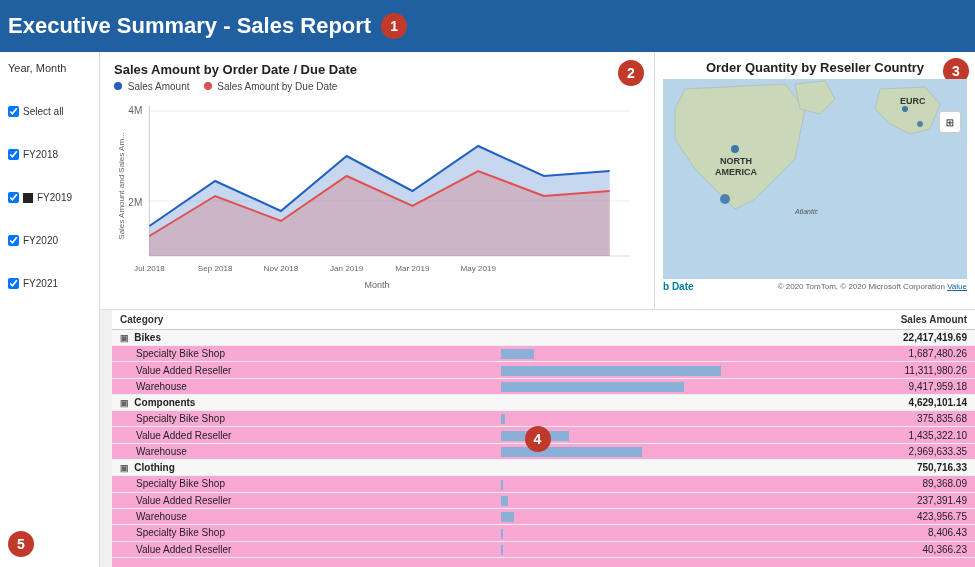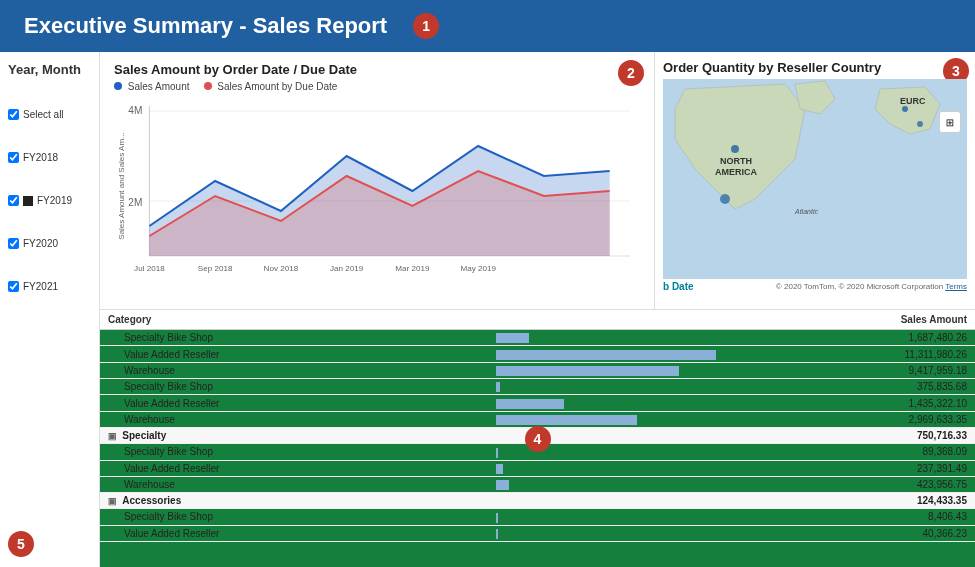--- a/index.html
+++ b/index.html
@@ -1,24 +1,24 @@
 <!DOCTYPE html>
 <html><head>
   <meta charset="utf-8">
   <style>
     * { box-sizing: border-box; margin: 0; padding: 0; }
     body { font-family: 'Segoe UI', Arial, sans-serif; font-size: 11px; background: #f0f0f0; width: 975px; height: 567px; overflow: hidden; }
 
     .header {
       background: #2060a0;
       color: white;
-      padding: 8px 24px;
-      display: flex;
-      align-items: center;
-      gap: 26px;
+      padding: 8px 8px;
+      display: flex;
+      align-items: center;
+      gap: 10px;
       height: 52px;
     }
     .header-title {
       font-size: 22px;
       font-weight: bold;
       color: white;
     }
     .badge {
       background: #c0392b;
       color: white;
@@ -41,22 +41,22 @@
     
     .sidebar {
       width: 100px;
       background: white;
       border-right: 1px solid #ddd;
       padding: 10px 8px;
       flex-shrink: 0;
       position: relative;
     }
     .sidebar-title {
-      font-size: 13px;
-      font-weight: 700;
+      font-size: 11px;
+      font-weight: 400;
       color: #333;
       margin-bottom: 6px;
     }
     .filter-item {
       display: flex;
       align-items: center;
       gap: 4px;
       margin-bottom: 4px;
       font-size: 10px;
       color: #333;
@@ -150,20 +150,21 @@
       margin-top: 2px;
     }
 
     
     .map-panel {
       width: 320px;
       background: white;
       padding: 8px;
       position: relative;
       flex-shrink: 0;
+      text-align: center;
     }
     .map-title {
       font-size: 13px;
       font-weight: 600;
       color: #222;
       margin-bottom: 4px;
     }
     .badge-3 {
       background: #c0392b;
       color: white;
@@ -215,23 +216,23 @@
     }
 
     
     .bottom-area {
       display: flex;
       flex: 1;
       overflow: hidden;
     }
     .table-panel {
       flex: 1;
-      background: #15803d;
+      background: #f9a8d4;
       overflow-y: auto;
-      margin-left: 0;
+      margin-left: 12px;
     }
     .data-table {
       width: 100%;
       border-collapse: collapse;
       font-size: 10px;
     }
     .data-table thead tr {
       border-bottom: 1px solid #ccc;
     }
     .data-table thead th {
@@ -376,20 +377,21 @@
 
           <text x="35" y="175" font-size="8" fill="#666" text-anchor="middle">Jul 2018</text>
           <text x="100" y="175" font-size="8" fill="#666" text-anchor="middle">Sep 2018</text>
           <text x="165" y="175" font-size="8" fill="#666" text-anchor="middle">Nov 2018</text>
           <text x="230" y="175" font-size="8" fill="#666" text-anchor="middle">Jan 2019</text>
           <text x="295" y="175" font-size="8" fill="#666" text-anchor="middle">Mar 2019</text>
           <text x="360" y="175" font-size="8" fill="#666" text-anchor="middle">May 2019</text>
 
           <text transform="rotate(-90,10,90)" x="10" y="90" font-size="8" fill="#666" text-anchor="middle">Sales Amount and Sales Am...</text>
         </svg>
+        <div class="chart-x-label">Month</div>
       </div>
 
       <div class="map-panel">
         <div class="map-title">Order Quantity by Reseller Country</div>
         <div class="badge-3">3</div>
         <div class="map-container">
           
           
           <svg width="100%" height="100%" viewBox="0 0 300 200">
 
@@ -407,115 +409,123 @@
             <text x="55" y="85" font-size="9" fill="#333" font-weight="600">NORTH</text>
             <text x="50" y="96" font-size="9" fill="#333" font-weight="600">AMERICA</text>
             <text x="235" y="25" font-size="9" fill="#333" font-weight="600">EURC</text>
             <text x="130" y="135" font-size="7" fill="#555" font-style="italic">Atlantic</text>
           </svg>
           
           <div class="map-icon">⊞</div>
         </div>
         <div class="map-footer">
           <span class="bing-logo">b Date</span>
-          <span>© 2020 TomTom, © 2020 Microsoft Corporation <span style="color:#2060a0;text-decoration:underline;">Terms</span></span>
+          <span>© 2020 TomTom, © 2020 Microsoft Corporation <span style="color:#2060a0;text-decoration:underline;">Value</span></span>
         </div>
       </div>
     </div>
 
     <div class="bottom-area" style="position:relative;">
       <div class="badge-4">4</div>
       <div class="table-panel">
         <table class="data-table">
           <thead>
             <tr>
               <th>Category</th>
               <th style="width:220px;"></th>
               <th style="text-align:right;">Sales Amount</th>
             </tr>
           </thead>
           <tbody id="table-body">
+          <tr class="cat-row">
+      <td>
+        <span class="expand-icon">▣</span>
+        <strong>Bikes</strong>
+      </td>
+      <td class="bar-cell"></td>
+      <td class="amount-cell">22,417,419.69</td>
+    </tr>
               <tr class="sub-row">
       <td>Specialty Bike Shop</td>
       <td class="bar-cell">
         <span class="bar-inner" style="width:33px;"></span>
       </td>
       <td class="amount-cell">1,687,480.26</td>
     </tr>
               <tr class="sub-row">
       <td>Value Added Reseller</td>
       <td class="bar-cell">
         <span class="bar-inner" style="width:220px;"></span>
       </td>
       <td class="amount-cell">11,311,980.26</td>
     </tr>
               <tr class="sub-row">
       <td>Warehouse</td>
       <td class="bar-cell">
         <span class="bar-inner" style="width:183px;"></span>
       </td>
       <td class="amount-cell">9,417,959.18</td>
-    </tr>
-              <tr class="sub-row">
-      <td>Specialty Bike Shop</td>
-      <td class="bar-cell">
-        <span class="bar-inner" style="width:4px;"></span>
-      </td>
-      <td class="amount-cell">375,835.68</td>
-    </tr>
-              <tr class="sub-row">
-      <td>Value Added Reseller</td>
-      <td class="bar-cell">
-        <span class="bar-inner" style="width:68px;"></span>
-      </td>
-      <td class="amount-cell">1,435,322.10</td>
-    </tr>
-              <tr class="sub-row">
-      <td>Warehouse</td>
-      <td class="bar-cell">
-        <span class="bar-inner" style="width:141px;"></span>
-      </td>
-      <td class="amount-cell">2,969,633.35</td>
     </tr>
               <tr class="cat-row">
       <td>
         <span class="expand-icon">▣</span>
-        <strong>Specialty</strong>
+        <strong>Components</strong>
       </td>
       <td class="bar-cell"></td>
-      <td class="amount-cell">750,716.33</td>
+      <td class="amount-cell">4,629,101.14</td>
     </tr>
               <tr class="sub-row">
       <td>Specialty Bike Shop</td>
       <td class="bar-cell">
-        <span class="bar-inner" style="width:2px;"></span>
-      </td>
-      <td class="amount-cell">89,368.09</td>
+        <span class="bar-inner" style="width:4px;"></span>
+      </td>
+      <td class="amount-cell">375,835.68</td>
     </tr>
               <tr class="sub-row">
       <td>Value Added Reseller</td>
       <td class="bar-cell">
-        <span class="bar-inner" style="width:7px;"></span>
-      </td>
-      <td class="amount-cell">237,391.49</td>
+        <span class="bar-inner" style="width:68px;"></span>
+      </td>
+      <td class="amount-cell">1,435,322.10</td>
     </tr>
               <tr class="sub-row">
       <td>Warehouse</td>
       <td class="bar-cell">
-        <span class="bar-inner" style="width:13px;"></span>
-      </td>
-      <td class="amount-cell">423,956.75</td>
+        <span class="bar-inner" style="width:141px;"></span>
+      </td>
+      <td class="amount-cell">2,969,633.35</td>
     </tr>
               <tr class="cat-row">
       <td>
         <span class="expand-icon">▣</span>
-        <strong>Accessories</strong>
+        <strong>Clothing</strong>
       </td>
       <td class="bar-cell"></td>
-      <td class="amount-cell">124,433.35</td>
+      <td class="amount-cell">750,716.33</td>
+    </tr>
+              <tr class="sub-row">
+      <td>Specialty Bike Shop</td>
+      <td class="bar-cell">
+        <span class="bar-inner" style="width:2px;"></span>
+      </td>
+      <td class="amount-cell">89,368.09</td>
+    </tr>
+              <tr class="sub-row">
+      <td>Value Added Reseller</td>
+      <td class="bar-cell">
+        <span class="bar-inner" style="width:7px;"></span>
+      </td>
+      <td class="amount-cell">237,391.49</td>
+    </tr>
+              <tr class="sub-row">
+      <td>Warehouse</td>
+      <td class="bar-cell">
+        <span class="bar-inner" style="width:13px;"></span>
+      </td>
+      <td class="amount-cell">423,956.75</td>
     </tr>
               <tr class="sub-row">
       <td>Specialty Bike Shop</td>
       <td class="bar-cell">
         <span class="bar-inner" style="width:2px;"></span>
       </td>
       <td class="amount-cell">8,406.43</td>
     </tr>
               <tr class="sub-row">
       <td>Value Added Reseller</td>

